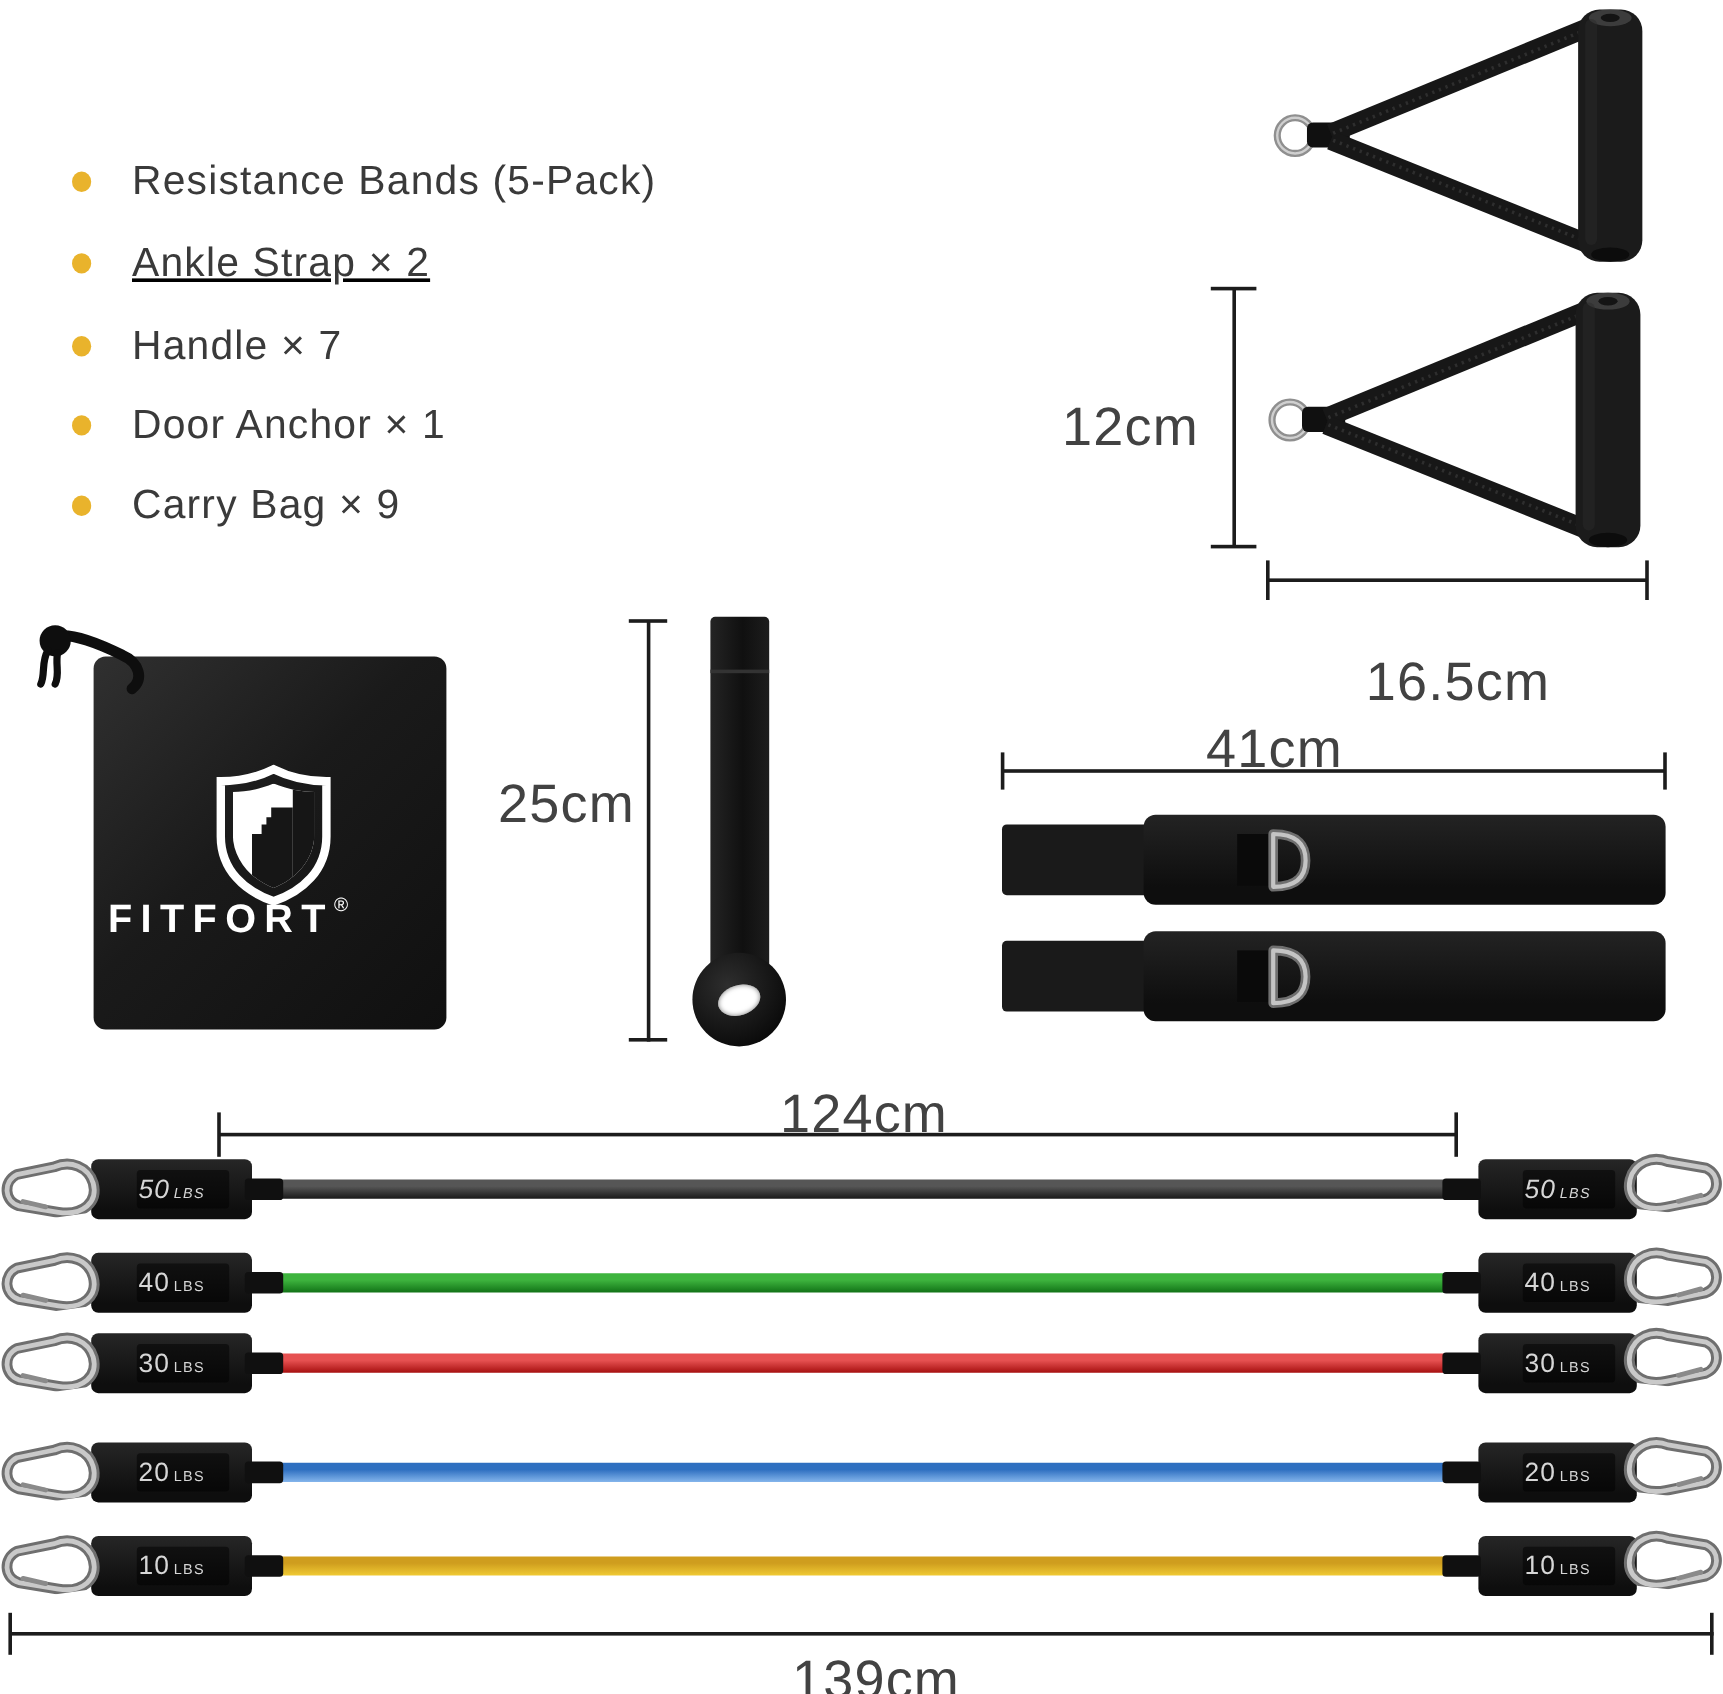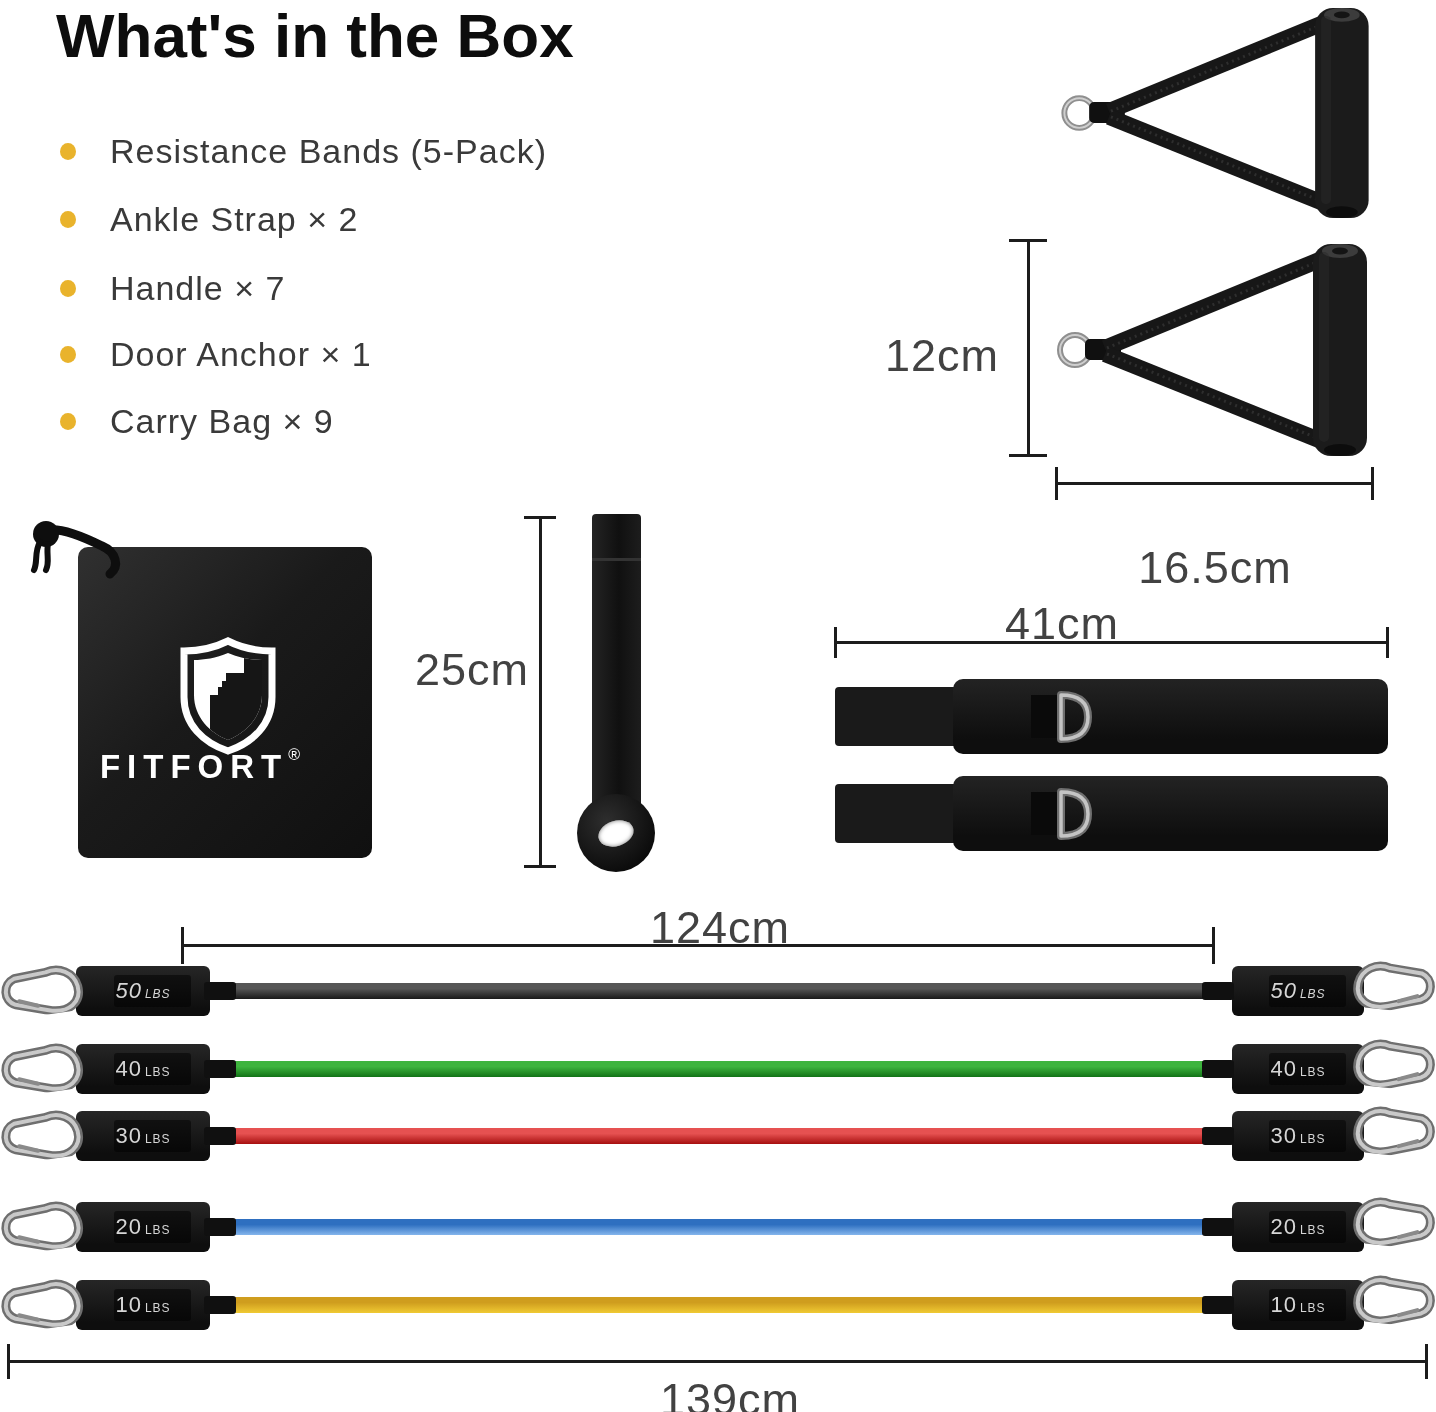--- a/index.html
+++ b/index.html
@@ -21,21 +21,21 @@
   .dline{position:absolute;background:#1c1c1c;}
   .dcap{position:absolute;background:#1c1c1c;}
   .dlabel{position:absolute;font-size:45px;color:#424242;letter-spacing:1px;}
   .center{text-align:center;}
   .right{text-align:right;}
   
   .bag{
     position:absolute;left:78px;top:547px;width:294px;height:311px;border-radius:10px;
     background:linear-gradient(135deg,#303030 0%,#1a1a1a 45%,#101010 100%);
   }
-  .brand-row{position:absolute;left:0;top:199px;width:244px;text-align:center;color:#ffffff;}
+  .brand-row{position:absolute;left:12px;top:199px;width:244px;text-align:left;color:#ffffff;}
   .brand-name{font-size:33px;font-weight:700;letter-spacing:7px;}
   .brand-reg{font-size:16px;vertical-align:18px;letter-spacing:0;}
   
   .anchor-strap{
     position:absolute;left:592px;top:514px;width:49px;height:296px;border-radius:4px;
     background:linear-gradient(90deg,#242424,#101010 55%,#1d1d1d);
   }
   .anchor-fold{position:absolute;left:0;top:44px;width:100%;height:3px;background:#333;}
   .anchor-donut{
     position:absolute;left:577px;top:794px;width:78px;height:78px;border-radius:50%;
@@ -115,28 +115,27 @@
         </g>
       </symbol>
       <symbol id="sym-cord" viewBox="0 0 110 80">
         <path d="M86,62 C96,54 92,40 78,34 C58,24 36,16 24,18" fill="none" stroke="#0e0e0e" stroke-width="9" stroke-linecap="round"></path>
         <circle cx="22" cy="22" r="13" fill="#0e0e0e"></circle>
         <path d="M16,30 C10,40 14,50 10,58 M24,32 C22,42 26,50 22,58" fill="none" stroke="#0e0e0e" stroke-width="6" stroke-linecap="round"></path>
       </symbol>
     </defs>
   </svg>
 
-  <div class="page-title">What's in the Box</div>
 
   <div>
     <div class="list-item" style="top:128px;">
       <span class="bullet" style="background: rgb(233, 179, 44);"></span>
       <span class="item-label">Resistance Bands (5-Pack)</span>
     </div>
-    <div class="list-item" style="top:196px;">
+    <div class="list-item" style="top:196px;text-decoration:underline;">
       <span class="bullet" style="background: rgb(233, 179, 44);"></span>
       <span class="item-label">Ankle Strap × 2</span>
     </div>
     <div class="list-item" style="top:265px;">
       <span class="bullet" style="background: rgb(233, 179, 44);"></span>
       <span class="item-label">Handle × 7</span>
     </div>
     <div class="list-item" style="top:331px;">
       <span class="bullet" style="background: rgb(233, 179, 44);"></span>
       <span class="item-label">Door Anchor × 1</span>

